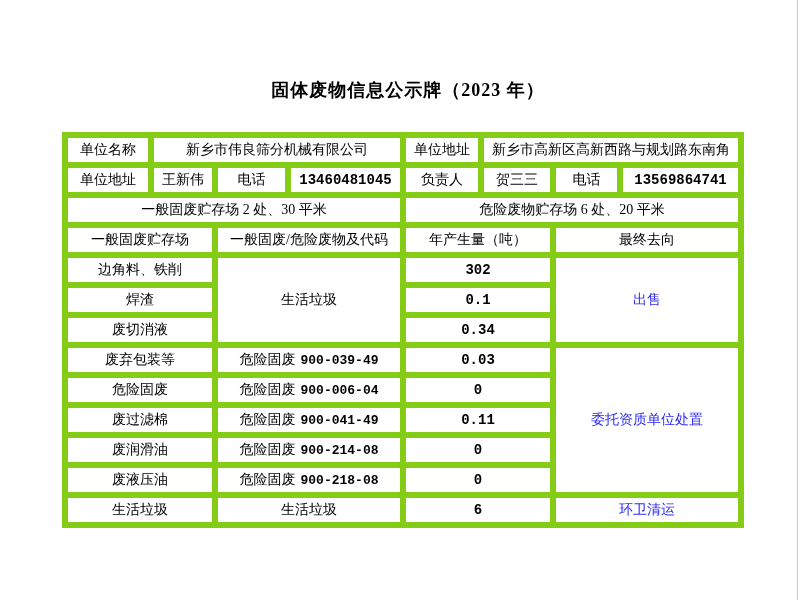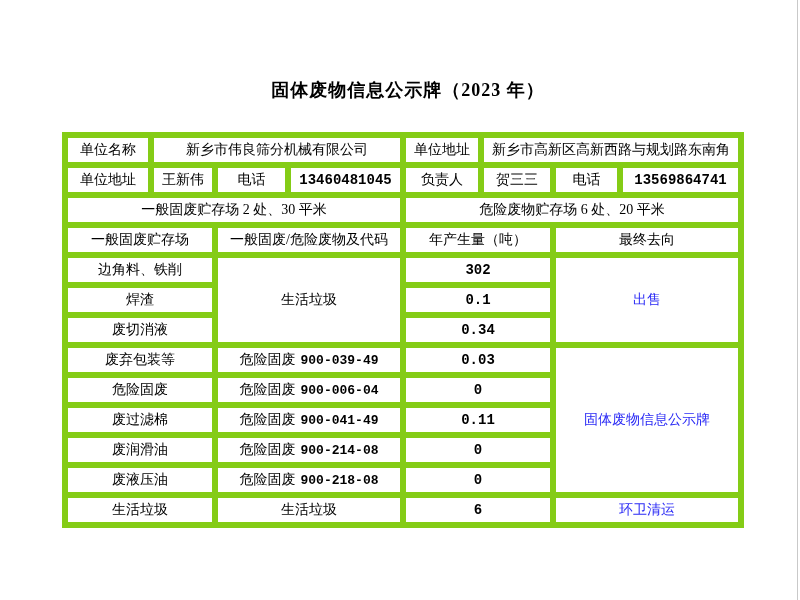--- a/index.html
+++ b/index.html
@@ -92,21 +92,21 @@
   </tr>
   <tr class="r">
     <td colspan="2">废切消液</td>
     <td colspan="2" class="num">0.34</td>
   </tr>
 
   <tr class="r">
     <td colspan="2">废弃包装等</td>
     <td colspan="2"><span>危险固废</span><span class="num code-num">900-039-49</span></td>
     <td colspan="2" class="num">0.03</td>
-    <td colspan="2" rowspan="5" class="blue">固体废物信息公示牌</td>
+    <td colspan="2" rowspan="5" class="blue">委托资质单位处置</td>
   </tr>
   <tr class="r">
     <td colspan="2">危险固废</td>
     <td colspan="2"><span>危险固废</span><span class="num code-num">900-006-04</span></td>
     <td colspan="2" class="num">0</td>
   </tr>
   <tr class="r">
     <td colspan="2">废过滤棉</td>
     <td colspan="2"><span>危险固废</span><span class="num code-num">900-041-49</span></td>
     <td colspan="2" class="num">0.11</td>

